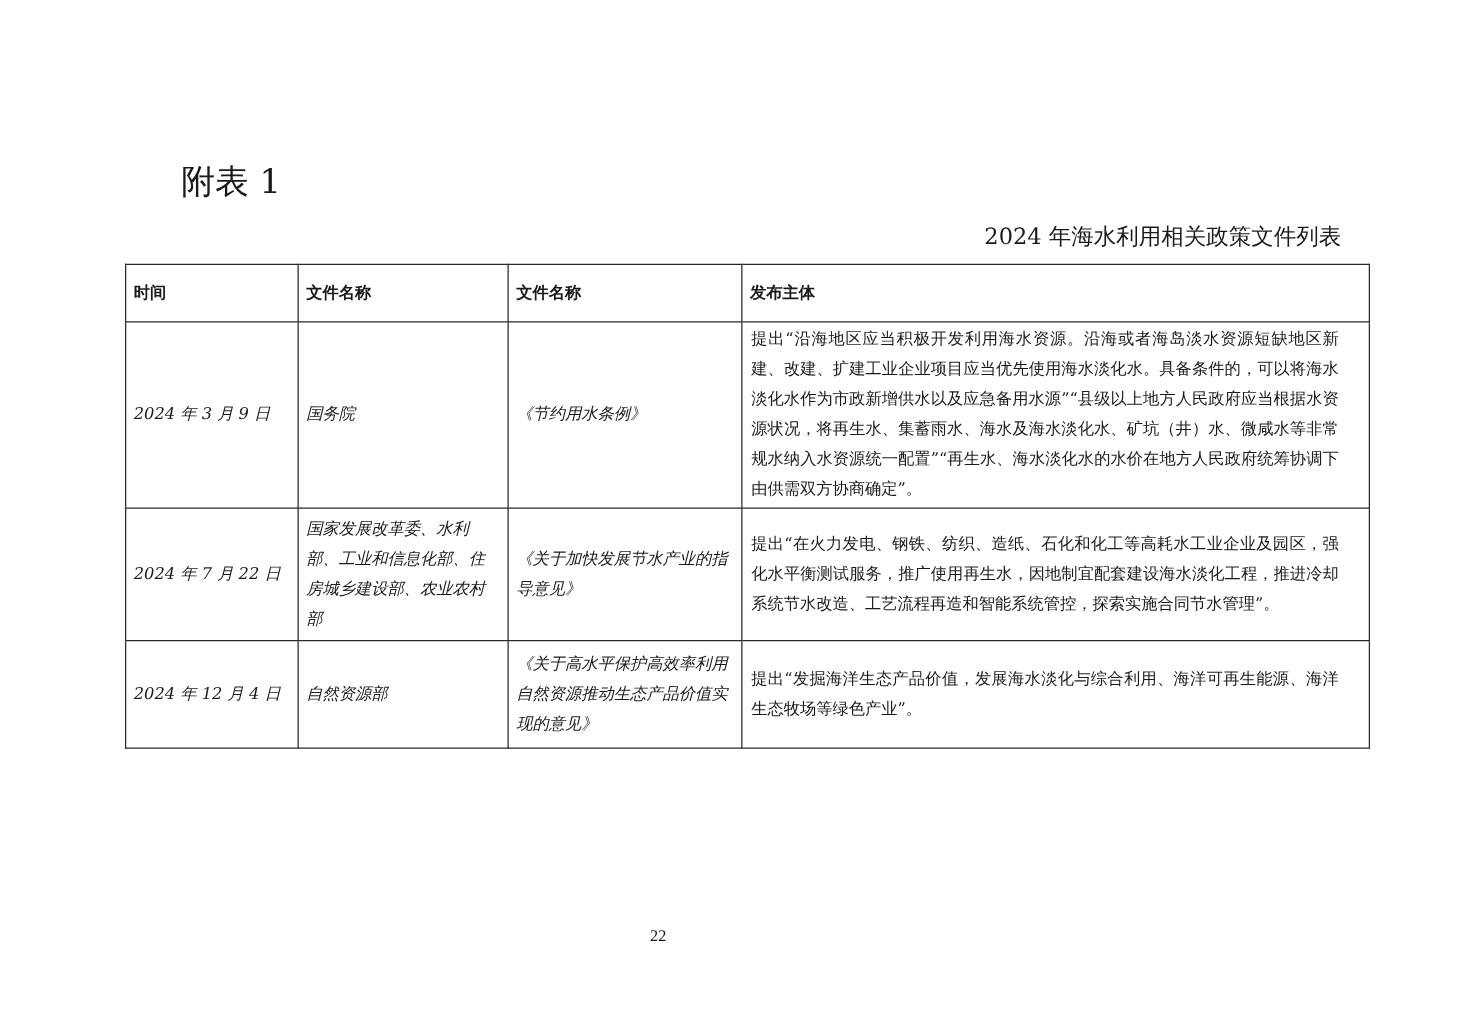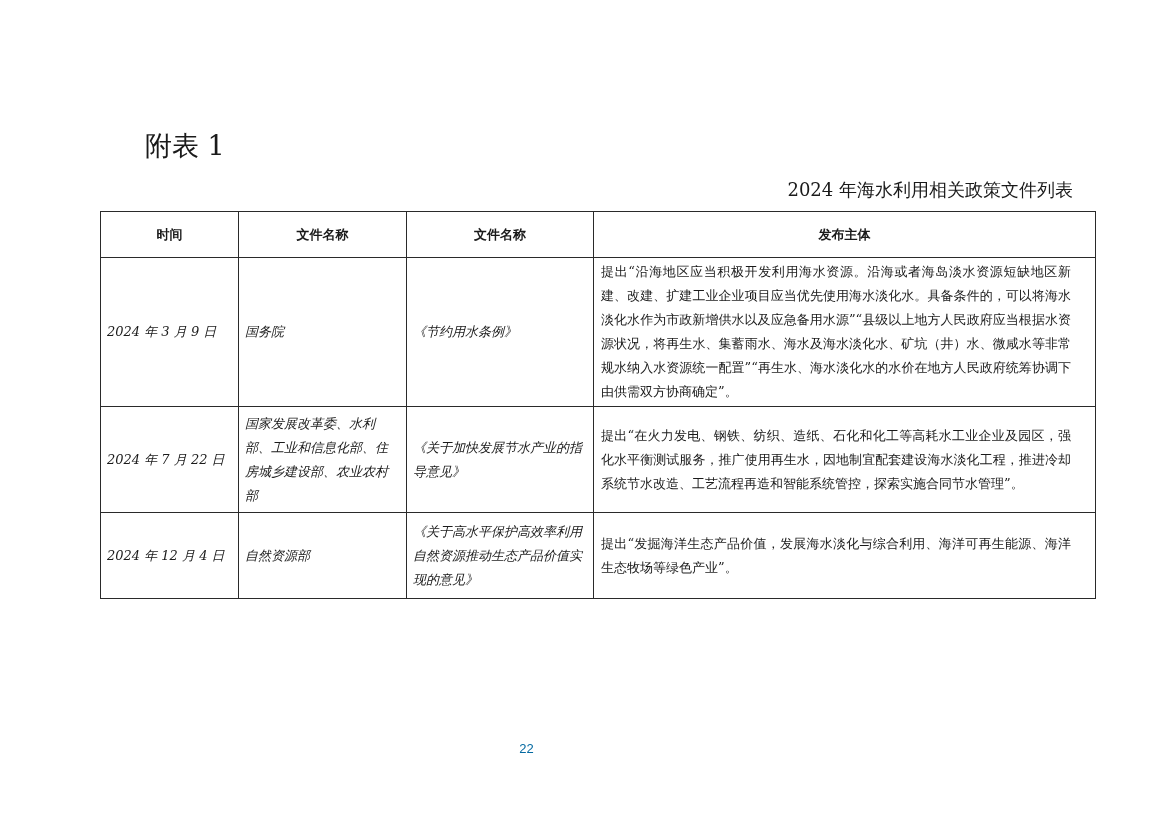--- a/index.html
+++ b/index.html
@@ -47,21 +47,21 @@
       padding: 0 6px;
       font-size: 13px;
       line-height: 24px;
       vertical-align: middle;
       font-weight: normal;
     }
     table.policy-table th {
       font-family: "DejaVu Sans", "Liberation Sans", sans-serif;
       font-weight: bold;
       font-size: 13px;
-      text-align: center;
+      text-align: left;
       height: 45px;
     }
     table.policy-table td.c-center {
       text-align: left;
       font-style: italic;
     }
     table.policy-table td.c-left {
       text-align: justify;
       padding-left: 7px;
       padding-right: 24px;
@@ -73,23 +73,23 @@
     tr.r1 td { height: 148px; }
     tr.r2 td { height: 105px; }
     tr.r3 td { height: 85px; }
     tr.r4 td { height: 85px; }
     .page-number {
       position: absolute;
       left: 0;
       width: 1053px;
       top: 741px;
       text-align: center;
-      font-family: Liberation Sans, sans-serif;
+      font-family: Liberation Serif, serif;
       font-size: 13px;
-      color: #0369a1;
+      color: #0f172a;
     }
   </style>
 </head>
 <body>
 
 <div class="appendix-label">附表 1</div>
 
 <div class="doc-title">2024 年海水利用相关政策文件列表</div>
 
 <table class="policy-table">

